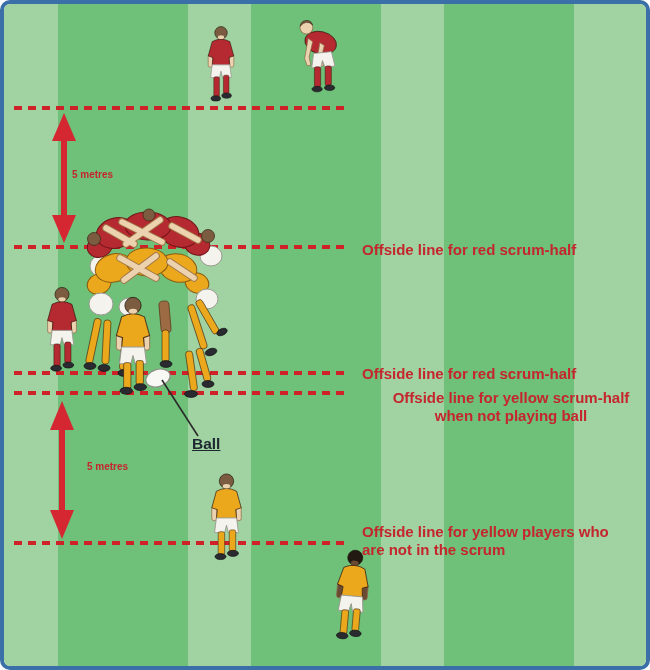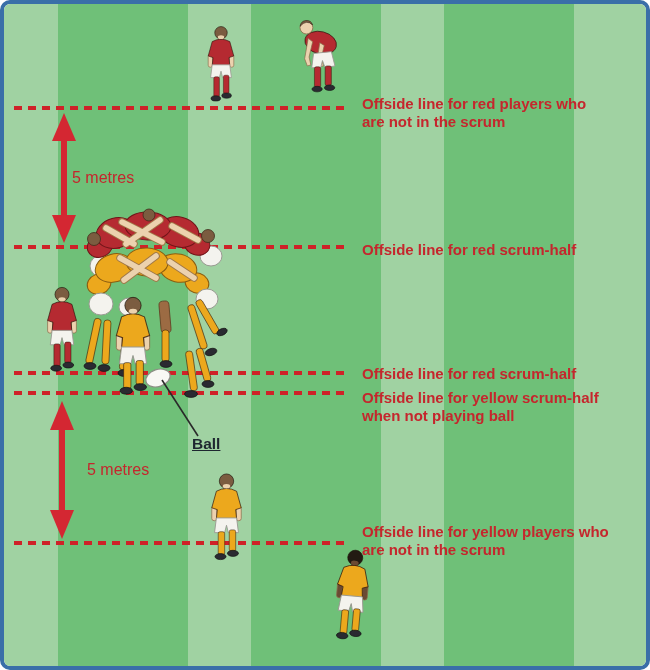--- a/index.html
+++ b/index.html
@@ -17,23 +17,23 @@
   .field{position:absolute;inset:0;
     background-image:repeating-linear-gradient(90deg,var(--stripe-light) 0 63px,var(--stripe-dark) 63px 193px);
     background-position:-9px 0;}
   .dashline{position:absolute;left:10px;width:336px;height:4px;
     background-image:repeating-linear-gradient(90deg,var(--line-red) 0 8.5px,transparent 8.5px 14px);}
   .l1{top:102px;} .l2{top:241px;} .l3{top:367px;} .l4{top:387px;} .l5{top:537px;}
   .label{position:absolute;color:var(--text-red);font-weight:bold;font-size:15px;line-height:17.5px;}
   .lbl1{left:358px;top:91px;width:228px;}
   .lbl2{left:358px;top:237px;white-space:nowrap;}
   .lbl3{left:358px;top:361px;white-space:nowrap;}
-  .lbl4{left:358px;top:385px;width:272px;}
+  .lbl4{left:371px;top:385px;width:272px;text-align:center;}
   .lbl5{left:358px;top:519px;width:266px;}
-  .metres{position:absolute;color:var(--text-red);font-weight:normal;font-size:16px;}
+  .metres{position:absolute;color:var(--text-red);font-weight:bold;font-size:10px;}
   .m1{left:68px;top:165px;} .m2{left:83px;top:457px;}
   .ball-label{position:absolute;left:188px;top:431px;color:var(--ball-label-color);
     font-weight:bold;font-size:15.5px;text-decoration:underline;}
   svg{position:absolute;overflow:visible;}
   .arrow-top{left:45px;top:108px;}
   .arrow-bottom{left:43px;top:396px;}
   .player{--jersey:#888;--socks:#888;--skin:var(--skin-light);--hair:var(--hair-brown);
     --shorts:var(--shorts-white);--boot:var(--boot-dark);}
   .theme-red{--jersey:var(--jersey-red);--socks:var(--jersey-red);}
   .theme-yellow{--jersey:var(--jersey-yellow);--socks:var(--jersey-yellow);}
@@ -93,21 +93,20 @@
     <polygon points="15,1 27,29 3,29" fill="var(--arrow-red)"></polygon>
     <rect x="12" y="25" width="6" height="82" fill="var(--arrow-red)"></rect>
     <polygon points="15,131 27,103 3,103" fill="var(--arrow-red)"></polygon>
   </svg>
   <svg class="arrow-bottom" width="30" height="140" viewBox="0 0 30 140">
     <polygon points="15,1 27,30 3,30" fill="var(--arrow-red)"></polygon>
     <rect x="12" y="26" width="6" height="88" fill="var(--arrow-red)"></rect>
     <polygon points="15,139 27,110 3,110" fill="var(--arrow-red)"></polygon>
   </svg>
 
-  <div class="label lbl1">Offside line for red players who are not in the scrum</div>
   <div class="label lbl2">Offside line for red scrum-half</div>
   <div class="label lbl3">Offside line for red scrum-half</div>
   <div class="label lbl4">Offside line for yellow scrum-half when not playing ball</div>
   <div class="label lbl5">Offside line for yellow players who are not in the scrum</div>
   <div class="metres m1">5 metres</div>
   <div class="metres m2">5 metres</div>
 
   <svg class="player theme-red p-a" viewBox="0 0 40 100">
     <use href="#p-stand" width="40" height="100"></use>
   </svg>

